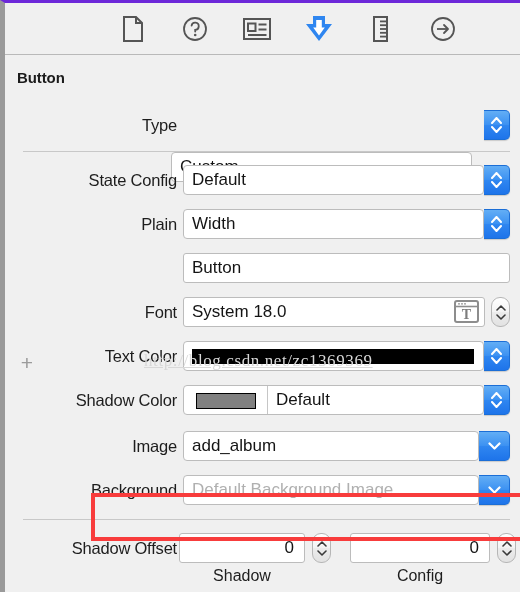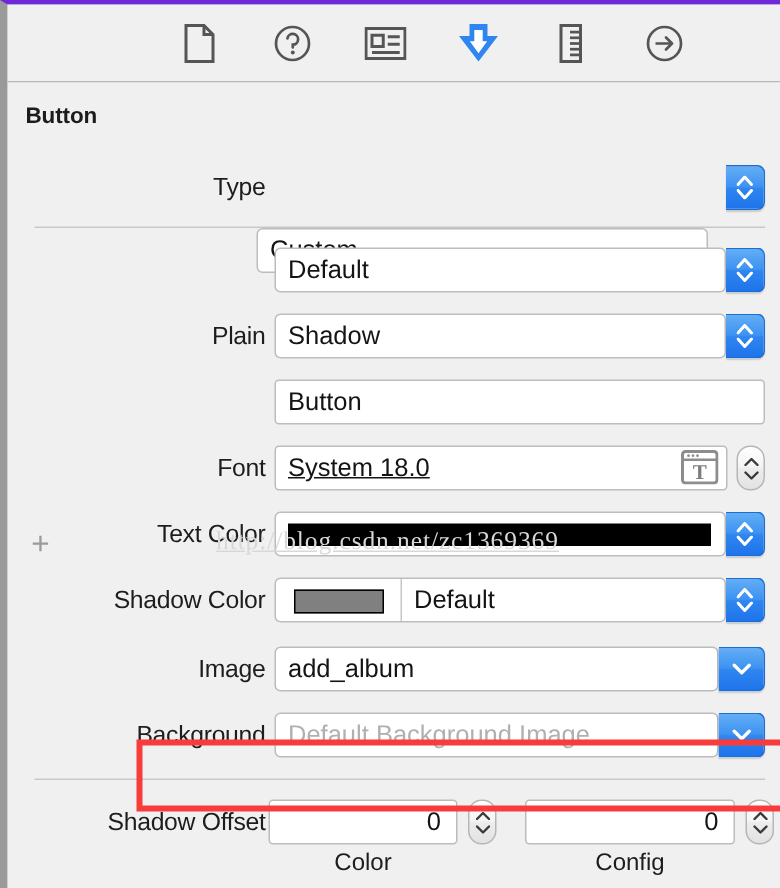--- a/index.html
+++ b/index.html
@@ -283,51 +283,52 @@
           </svg>
         <svg width="11" height="7" viewBox="0 0 11 7">
             <path d="M1 1 L5.5 6 L10 1" fill="none" stroke="#fff" stroke-width="2" stroke-linecap="round" stroke-linejoin="round"></path>
           </svg>
       </div>
     </div>
 
     <div class="sep" style="top:96px;"></div>
 
     <div class="row" style="top:110px;">
+      <div class="row-label">State Config</div>
       <div class="field" style="left:178px; width:301px;">Default</div>
       <div class="stepper-blue" style="left:479px;">
         <svg width="11" height="7" viewBox="0 0 11 7">
             <path d="M1 6 L5.5 1 L10 6" fill="none" stroke="#fff" stroke-width="2" stroke-linecap="round" stroke-linejoin="round"></path>
           </svg>
         <svg width="11" height="7" viewBox="0 0 11 7">
             <path d="M1 1 L5.5 6 L10 1" fill="none" stroke="#fff" stroke-width="2" stroke-linecap="round" stroke-linejoin="round"></path>
           </svg>
       </div>
     </div>
 
     <div class="row" style="top:154px;">
       <div class="row-label">Plain</div>
-      <div class="field" style="left:178px; width:301px;">Shadow</div>
+      <div class="field" style="left:178px; width:301px;">Width</div>
       <div class="stepper-blue" style="left:479px;">
         <svg width="11" height="7" viewBox="0 0 11 7">
             <path d="M1 6 L5.5 1 L10 6" fill="none" stroke="#fff" stroke-width="2" stroke-linecap="round" stroke-linejoin="round"></path>
           </svg>
         <svg width="11" height="7" viewBox="0 0 11 7">
             <path d="M1 1 L5.5 6 L10 1" fill="none" stroke="#fff" stroke-width="2" stroke-linecap="round" stroke-linejoin="round"></path>
           </svg>
       </div>
     </div>
 
     <div class="row" style="top:198px;">
       <div class="field flat" style="left:178px; width:327px;">Button</div>
     </div>
 
     <div class="row" style="top:242px;">
       <div class="row-label">Font</div>
-      <div class="field flat" style="left:178px; width:302px;text-decoration:underline;">System 18.0</div>
+      <div class="field flat" style="left:178px; width:302px;">System 18.0</div>
       <div class="t-icon" style="left:449px; top:3px;">
         <svg width="25" height="23" viewBox="0 0 25 23">
           <rect x="1" y="1" width="23" height="21" rx="2" fill="none" stroke="#8d8d8d" stroke-width="2"></rect>
           <path d="M1 6.5 H24" stroke="#8d8d8d" stroke-width="1.6"></path>
           <circle cx="5" cy="3.8" r="0.9" fill="#8d8d8d"></circle>
           <circle cx="8" cy="3.8" r="0.9" fill="#8d8d8d"></circle>
           <circle cx="11" cy="3.8" r="0.9" fill="#8d8d8d"></circle>
           <text x="12.5" y="19" font-family="'Liberation Serif', serif" font-size="14" font-weight="bold" fill="#7d7d7d" text-anchor="middle">T</text>
         </svg>
       </div>
@@ -410,21 +411,21 @@
       <div class="stepper-gray" style="left:492px;">
         <svg width="10" height="6" viewBox="0 0 10 6">
             <path d="M1 5 L5 1 L9 5" fill="none" stroke="#3a3a3a" stroke-width="1.6" stroke-linecap="round" stroke-linejoin="round"></path>
           </svg>
         <svg width="10" height="6" viewBox="0 0 10 6">
             <path d="M1 1 L5 5 L9 1" fill="none" stroke="#3a3a3a" stroke-width="1.6" stroke-linecap="round" stroke-linejoin="round"></path>
           </svg>
       </div>
     </div>
 
-    <div class="sub-label" style="left:174px; top:512px; width:126px;">Color</div>
+    <div class="sub-label" style="left:174px; top:512px; width:126px;">Shadow</div>
     <div class="sub-label" style="left:345px; top:512px; width:140px;">Config</div>
 
     <div class="plus-icon">+</div>
 
     <div class="wm-url">http://blog.csdn.net/zc1369369</div>
 
   </div>
 
   <div class="annot-rect" style="left:86px; top:490px; width:434px; height:48px;"></div>
 

